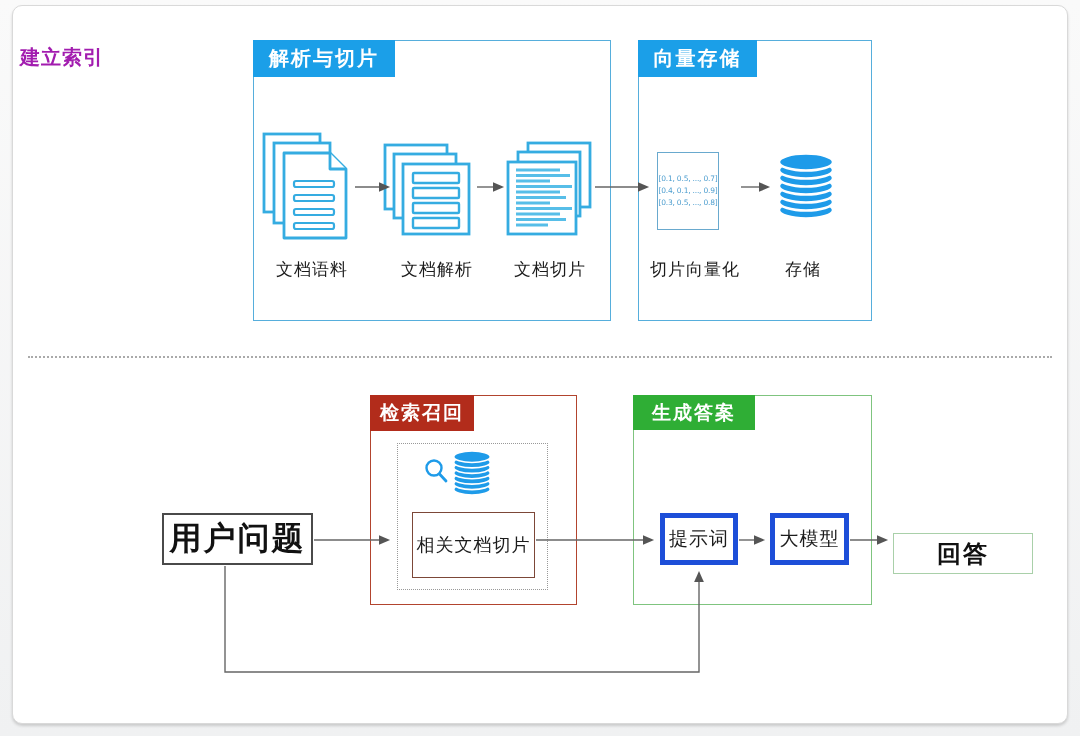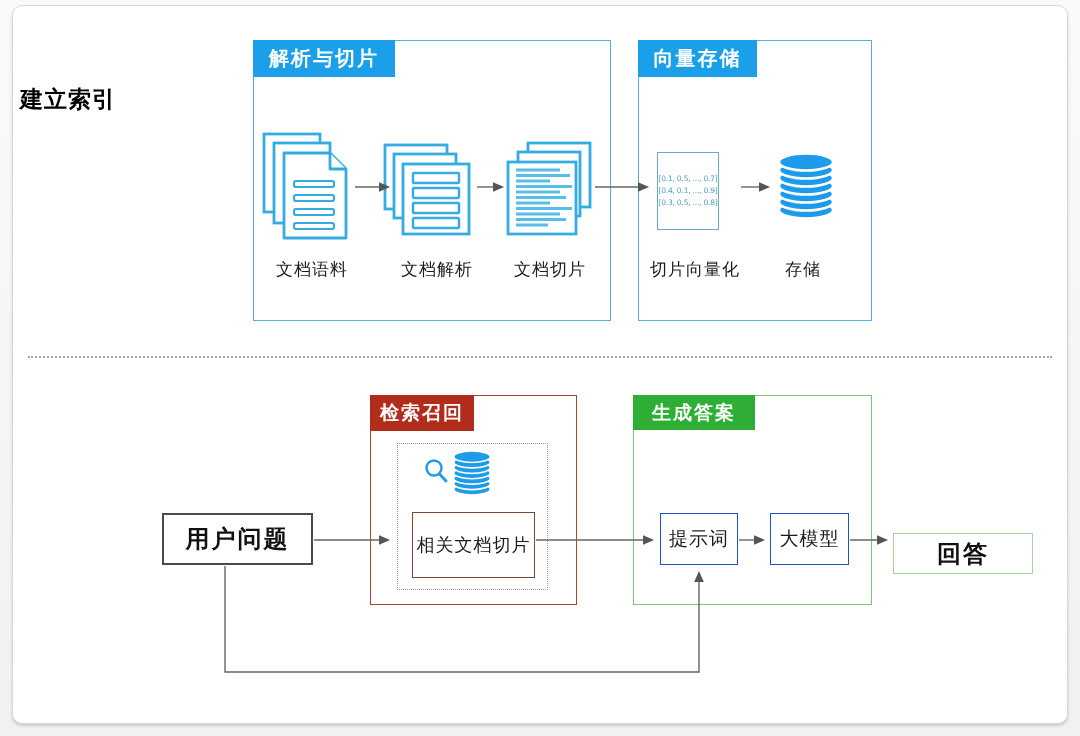--- a/index.html
+++ b/index.html
@@ -9,21 +9,21 @@
     background:linear-gradient(#fafafa,#f0f1f2);
   }
   .stage{position:relative;width:1080px;height:736px;}
   .card{
     position:absolute;left:12px;top:5px;width:1054px;height:717px;
     background:#ffffff;border:1px solid #d9d9d9;border-radius:10px;
     box-shadow:0 2px 3px rgba(0,0,0,.16);
   }
   .abs{position:absolute;box-sizing:border-box;}
   .section-heading{
-    font-size:23px;font-weight:700;color:#000000;letter-spacing:1px;white-space:nowrap;margin-top:40px;
+    font-size:20px;font-weight:700;color:#a21caf;letter-spacing:1px;white-space:nowrap;
   }
   
   .panel{border:1px solid; background:#fff;}
   .panel.blue{border-color:#56aedc;}
   .panel.red{border-color:#b2442e;}
   .panel.green{border-color:#7fc47f;}
   .tab{
     display:flex;align-items:center;justify-content:center;
     color:#fff;font-weight:700;font-size:20px;letter-spacing:2px;white-space:nowrap;
   }
@@ -38,23 +38,23 @@
     display:flex;flex-direction:column;justify-content:center;align-items:center;
   }
   .vecline{
     font-size:7.5px;line-height:1.6;color:#4e9ecf;white-space:nowrap;
     font-family:"DejaVu Sans","Liberation Sans",sans-serif;letter-spacing:-0.2px;
   }
   .node{
     display:flex;align-items:center;justify-content:center;background:#fff;
     white-space:nowrap;
   }
-  .node.dark{border:2px solid #4a4a4a;font-size:24px;font-weight:600;color:#111;letter-spacing:2px;}
+  .node.dark{border:2px solid #4a4a4a;font-size:32px;font-weight:600;color:#111;letter-spacing:2px;}
   .node.maroon{border:1px solid #7c4738;font-size:18px;color:#1c1c1c;letter-spacing:1px;}
-  .node.greenline{border:1px solid #1d4ed8;font-size:19px;color:#1c1c1c;letter-spacing:1px;}
+  .node.greenline{border:5px solid #1d4ed8;font-size:19px;color:#1c1c1c;letter-spacing:1px;}
   .node.greenbig{border:1px solid #a9d0a9;font-size:24px;font-weight:600;color:#111;letter-spacing:2px;}
   .dottedbox{border:1px dotted #999;background:#fff;}
   .divider{border-top:2px dotted #aaa;height:0;}
   svg{display:block;}
 </style>
 </head>
 <body>
 
 <div class="stage">
   <div class="card"></div>

